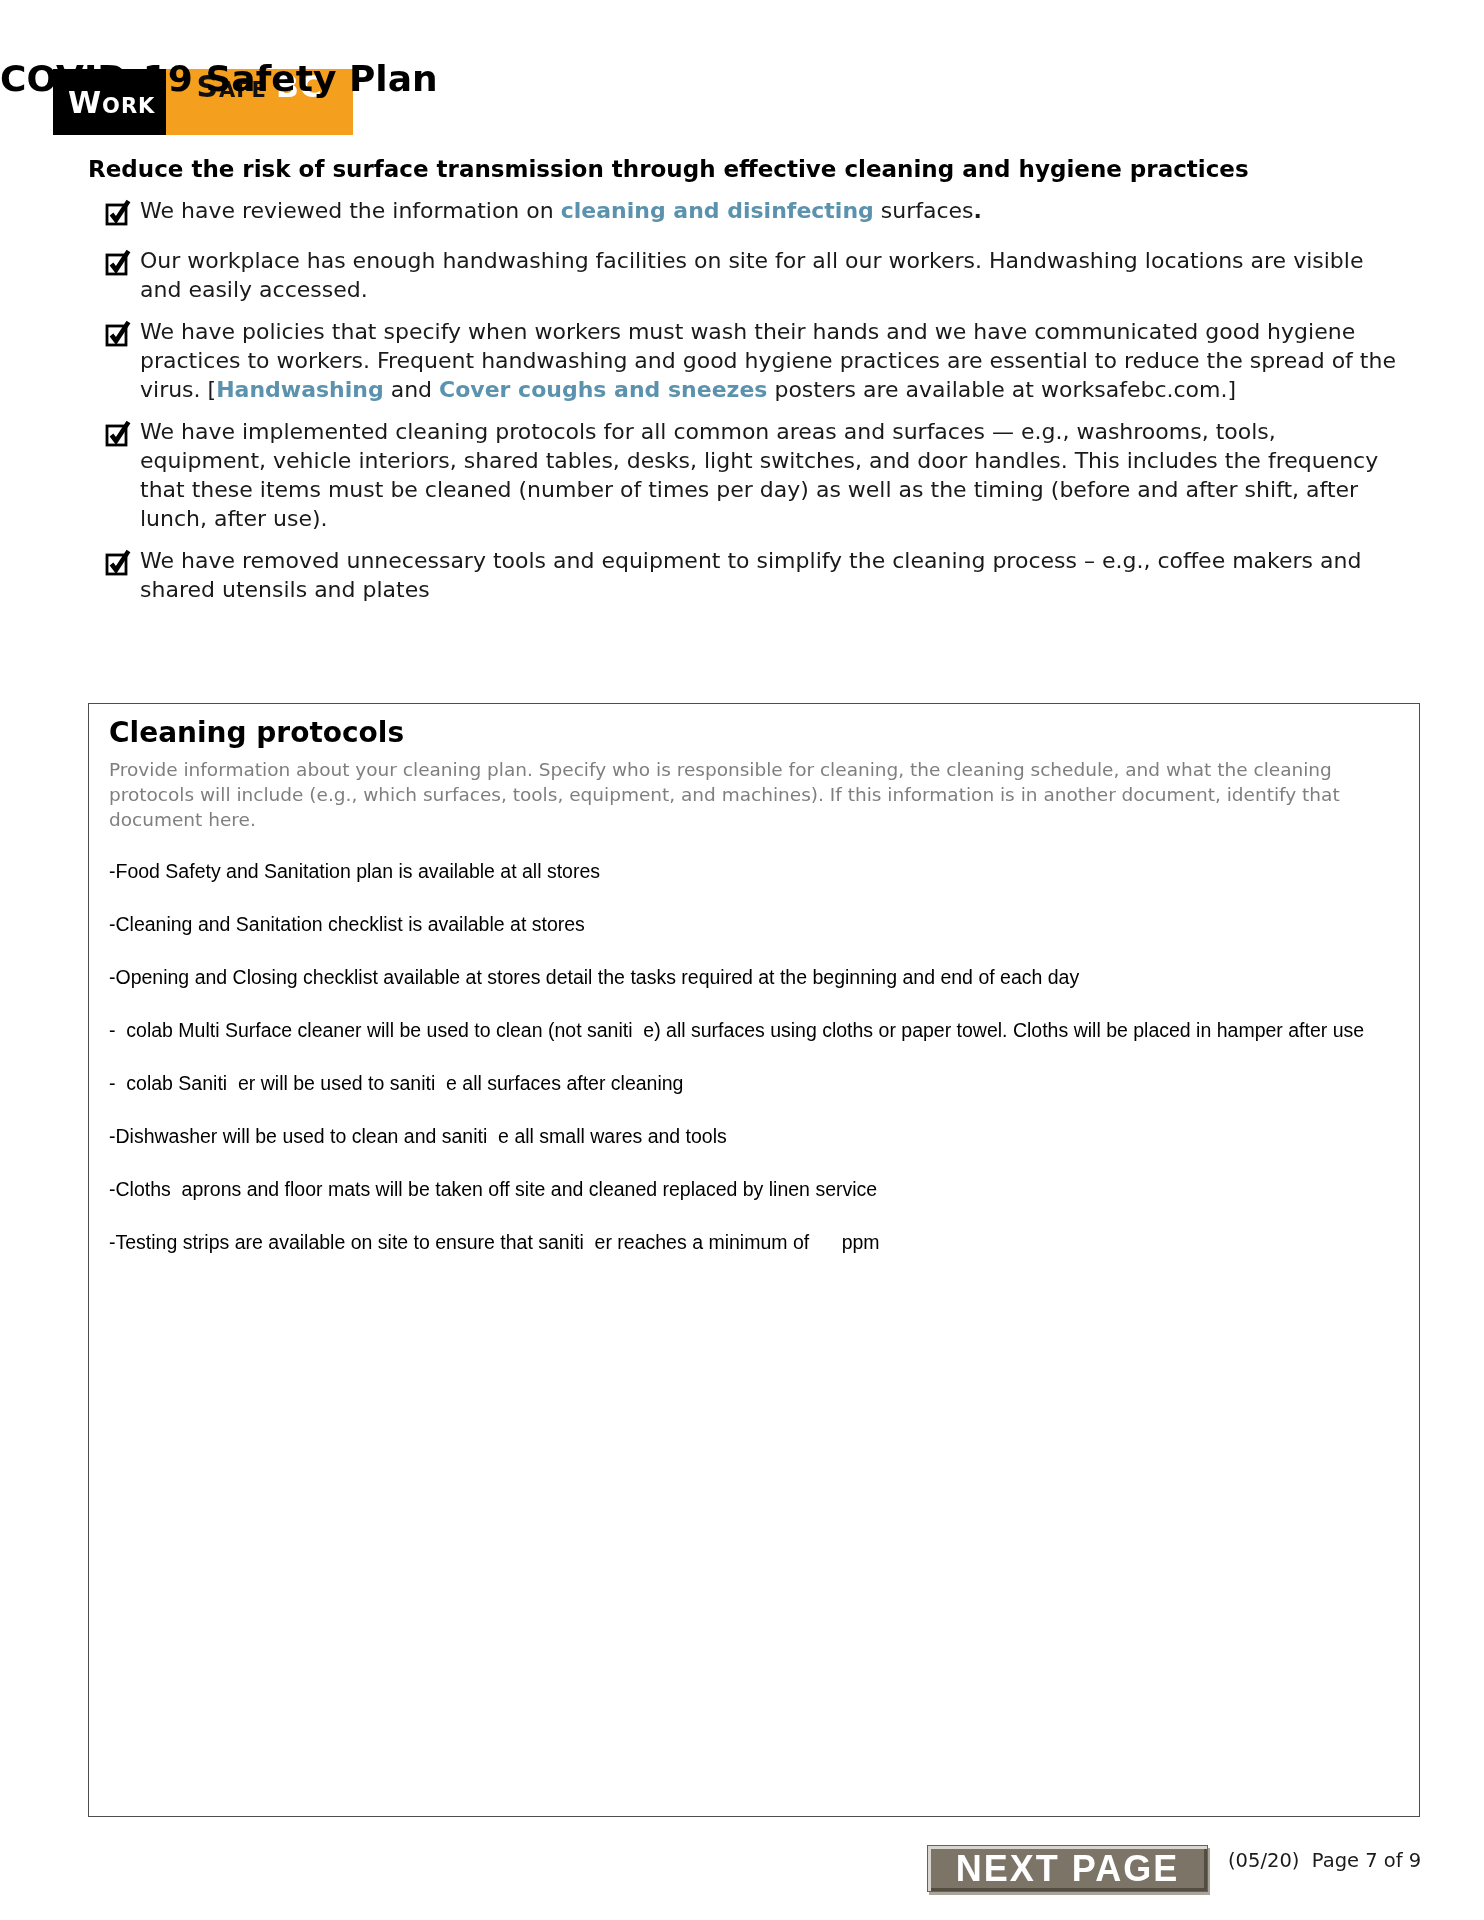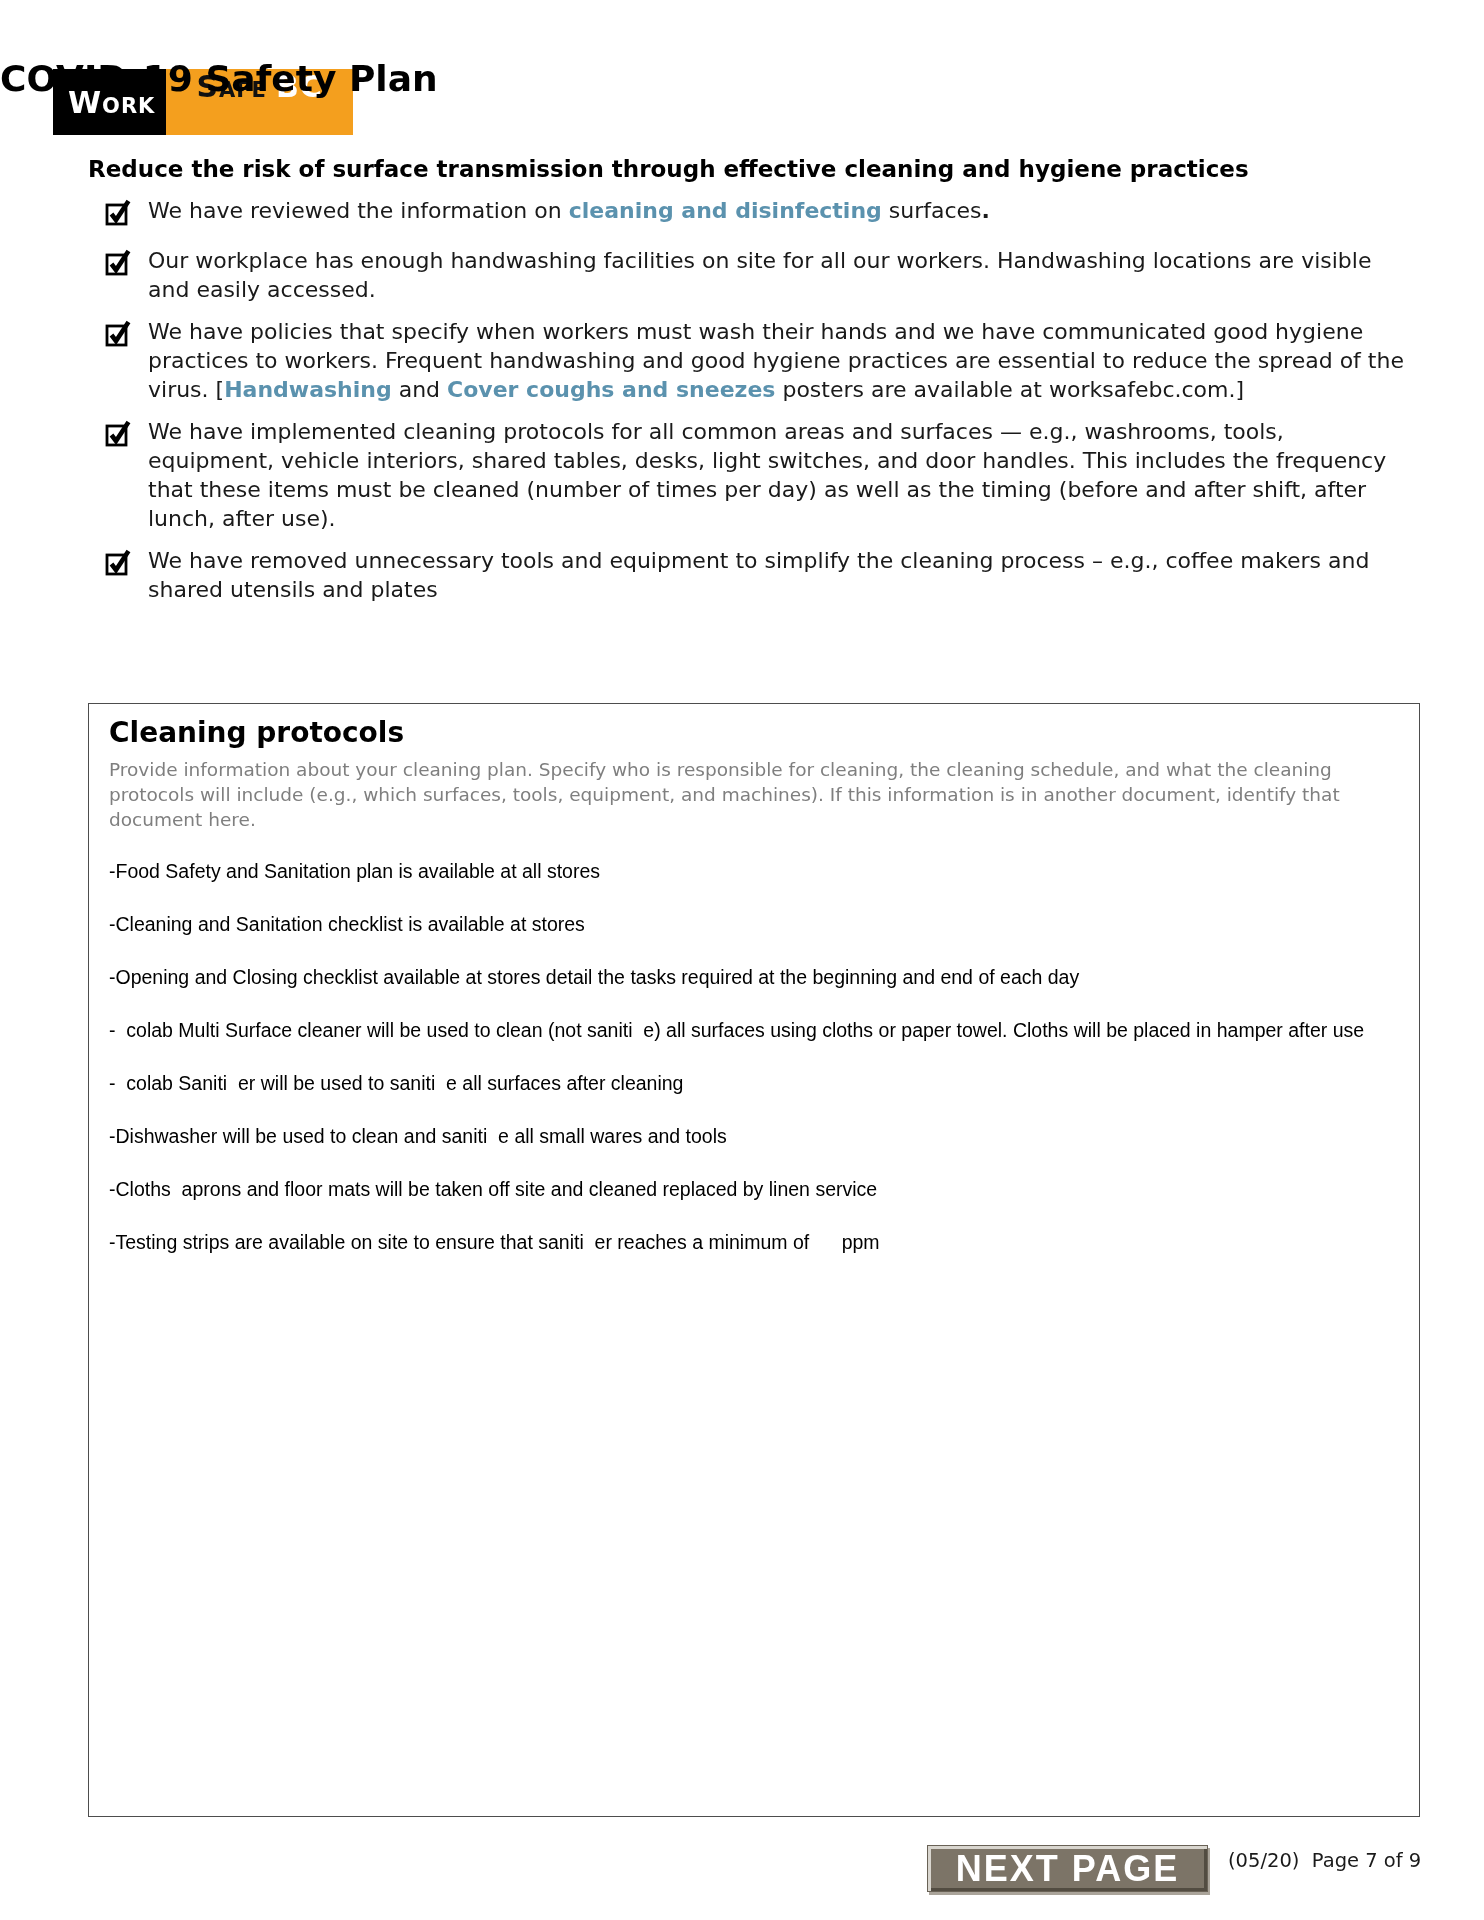--- a/index.html
+++ b/index.html
@@ -13,21 +13,21 @@
     padding:0 11px 0 15px;font-weight:bold;font-size:30px;font-variant:small-caps;letter-spacing:1px;}
   .logo-right{background:#F49F1E;display:flex;align-items:flex-start;gap:9px;padding:0 30px;}
   .logo-safe{color:#111111;font-weight:bold;font-size:30px;font-variant:small-caps;letter-spacing:1px;}
   .logo-bc{color:#ffffff;font-weight:bold;font-size:30px;letter-spacing:1px;}
   .page-title{position:absolute;left:0;top:58px;width:1360px;
     font-size:36px;font-weight:bold;color:#000000;}
   
   .section-heading{position:absolute;left:88px;top:156px;width:1340px;
     font-size:23px;font-weight:bold;color:#000000;}
   .checklist{position:absolute;left:105px;top:196px;width:1330px;}
-  .check-item{display:flex;gap:16px;margin-bottom:13px;font-size:22px;line-height:29px;color:#1a1a1a;}
+  .check-item{display:flex;gap:8px;margin-bottom:13px;font-size:22px;line-height:29px;color:#1a1a1a;}
   .checkbox{flex:0 0 27px;margin-top:1px;}
   .check-text{max-width:1258px;}
   .link{color:#5B92AE;font-weight:bold;}
   .bold{font-weight:bold;}
   
   .protocol-box{position:absolute;left:88px;top:703px;width:1332px;height:1114px;
     box-sizing:border-box;border:1px solid #4d4d4d;padding:12px 20px;background:#ffffff;}
   .protocol-title{font-size:28px;font-weight:bold;color:#000000;margin:0 0 8px 0;}
   .protocol-desc{font-size:18.5px;line-height:25px;color:#7f7f7f;max-width:1286px;}
   .protocol-lines{margin-top:27px;font-family:"Liberation Sans",sans-serif;font-size:19.5px;color:#000000;}

